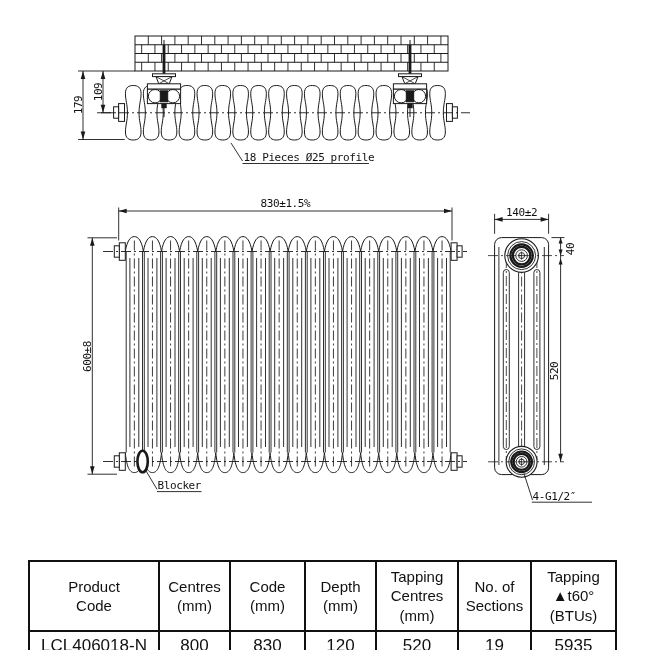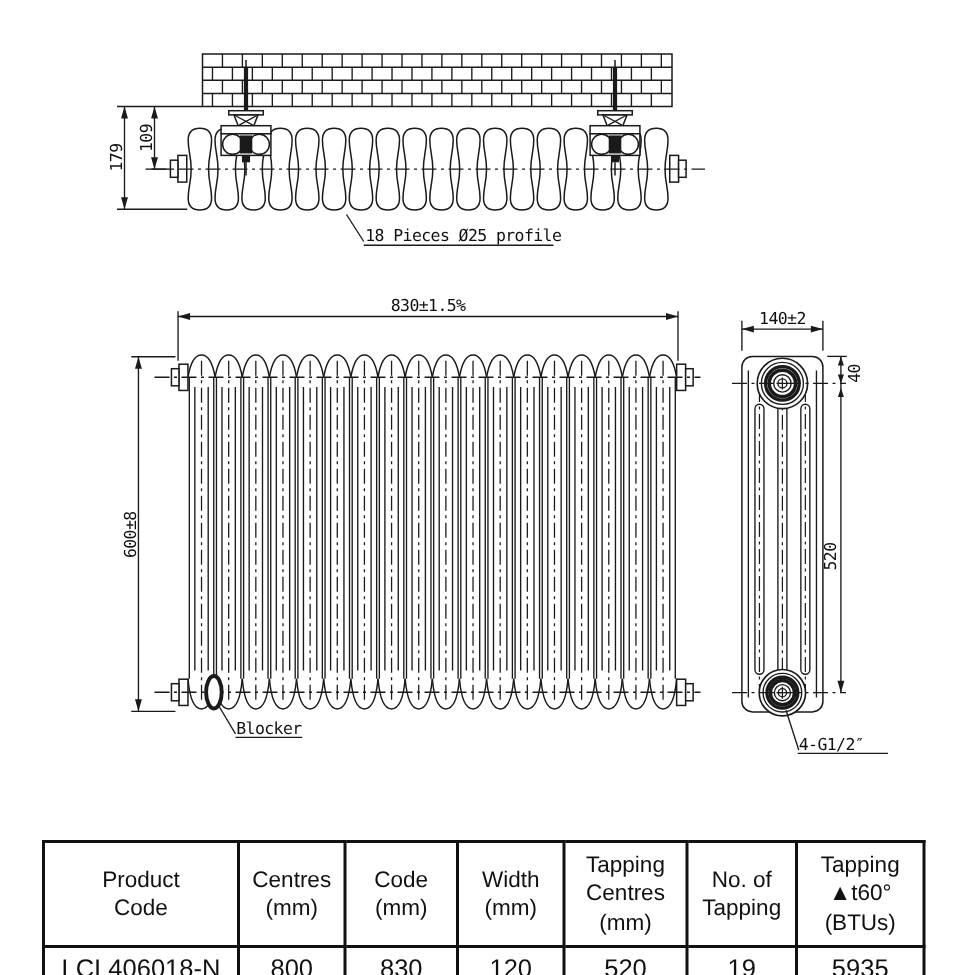--- a/index.html
+++ b/index.html
@@ -397,27 +397,27 @@
           <col style="width:85px">
       </colgroup>
       <tbody>
           <tr>
         <th>Product
 Code</th>
         <th>Centres
 (mm)</th>
         <th>Code
 (mm)</th>
-        <th>Width
+        <th>Depth
 (mm)</th>
         <th>Tapping
 Centres
 (mm)</th>
         <th>No. of
-Tapping</th>
+Sections</th>
         <th>Tapping
 ▲t60°
 (BTUs)</th>
       </tr>
       <tr>
         <td>LCL406018-N</td>
         <td>800</td>
         <td>830</td>
         <td>120</td>
         <td>520</td>

